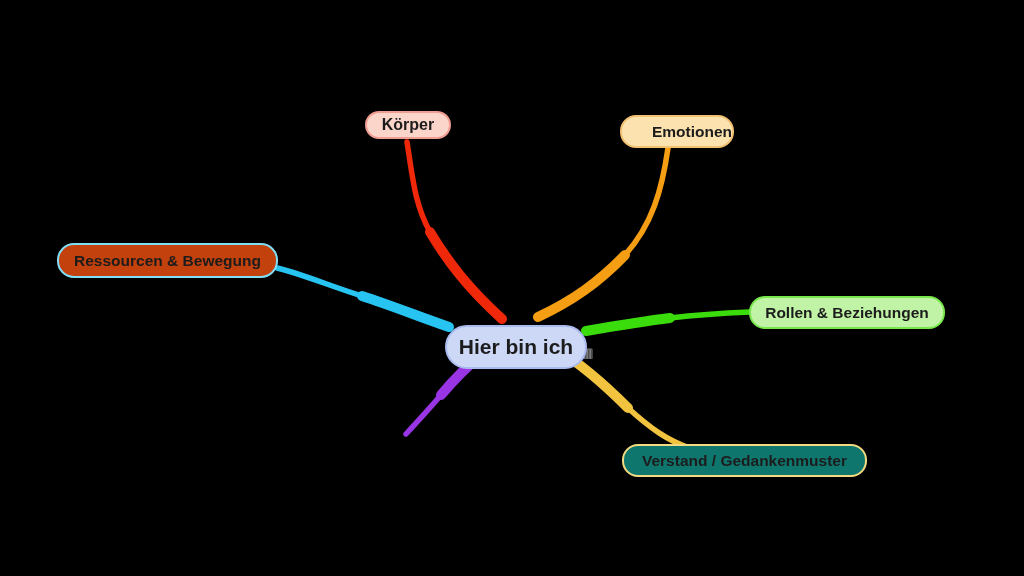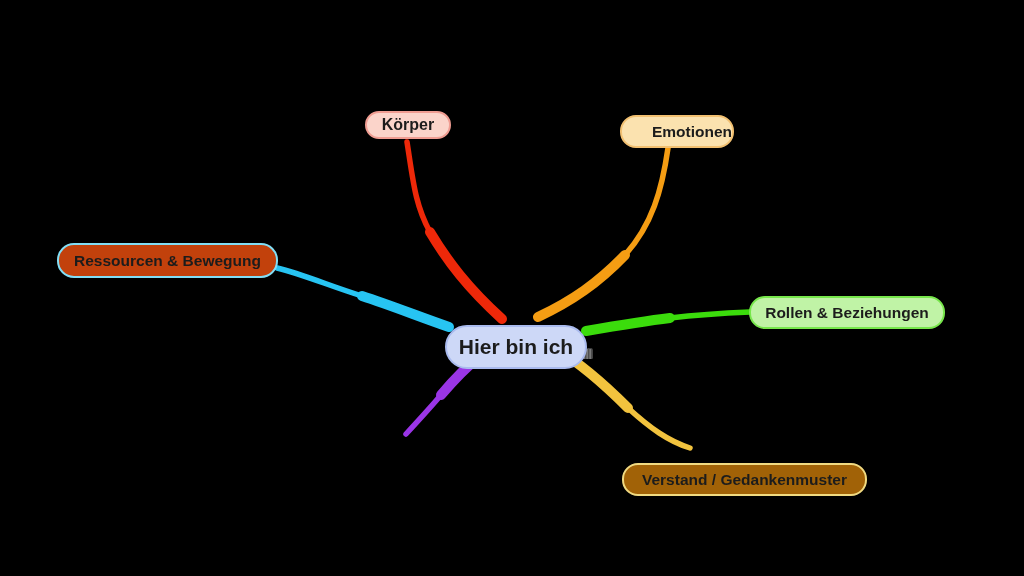--- a/index.html
+++ b/index.html
@@ -131,21 +131,21 @@
   </div>
 
   <div class="node node-emotionen" style="background-color: rgb(251, 226, 175); border-color: rgb(242, 192, 113);">
     <span>Emotionen</span>
   </div>
 
   <div class="node node-rollen" style="background-color: rgb(192, 243, 166); border-color: rgb(119, 231, 75);">
     <span>Rollen &amp; Beziehungen</span>
   </div>
 
-  <div class="node node-verstand" style="background-color: #a16207; border-color: rgb(241, 218, 129); margin-top: 19px;">
+  <div class="node node-verstand" style="background-color: #0f766e; border-color: rgb(241, 218, 129);">
     <span>Verstand / Gedankenmuster</span>
   </div>
 
 
   <div class="node node-ressourcen" style="background-color: #c2410c; border-color: rgb(130, 222, 246);">
     <span>Ressourcen &amp; Bewegung</span>
   </div>
 
 </div>
 

